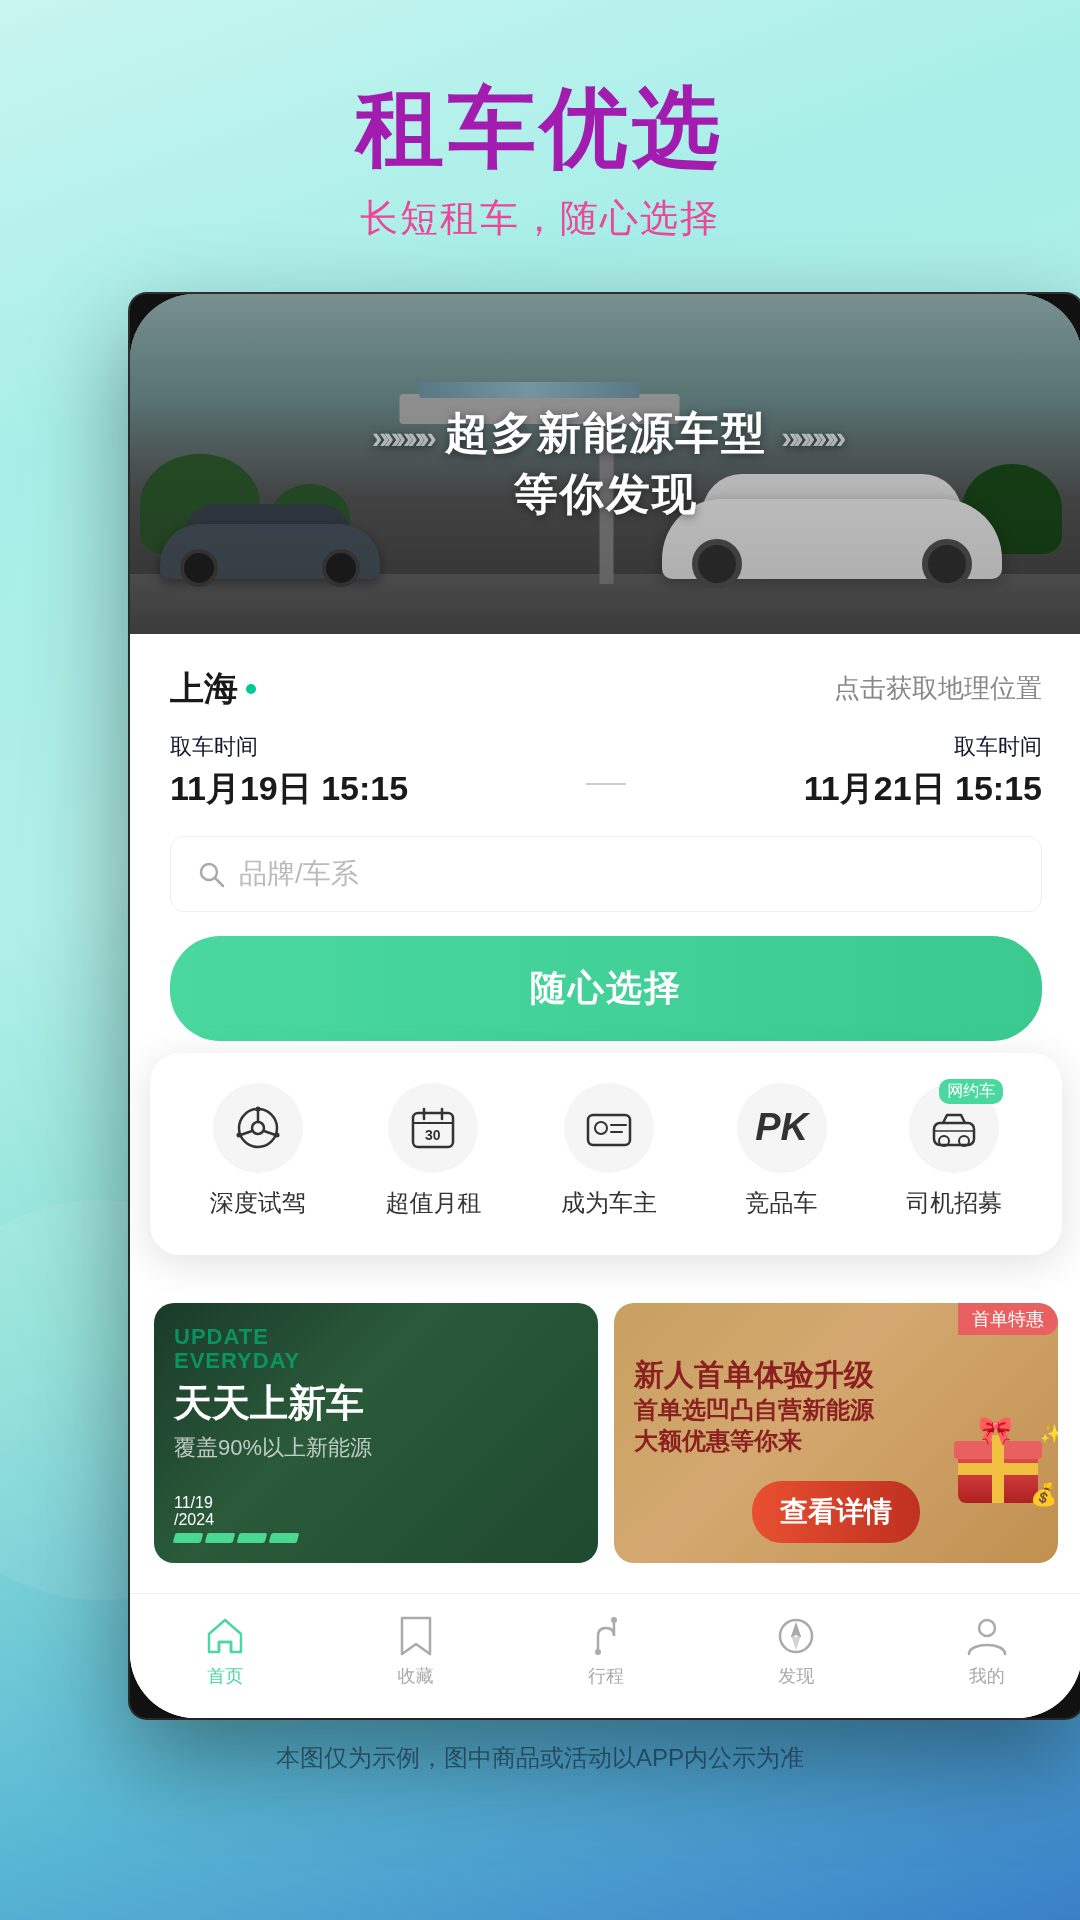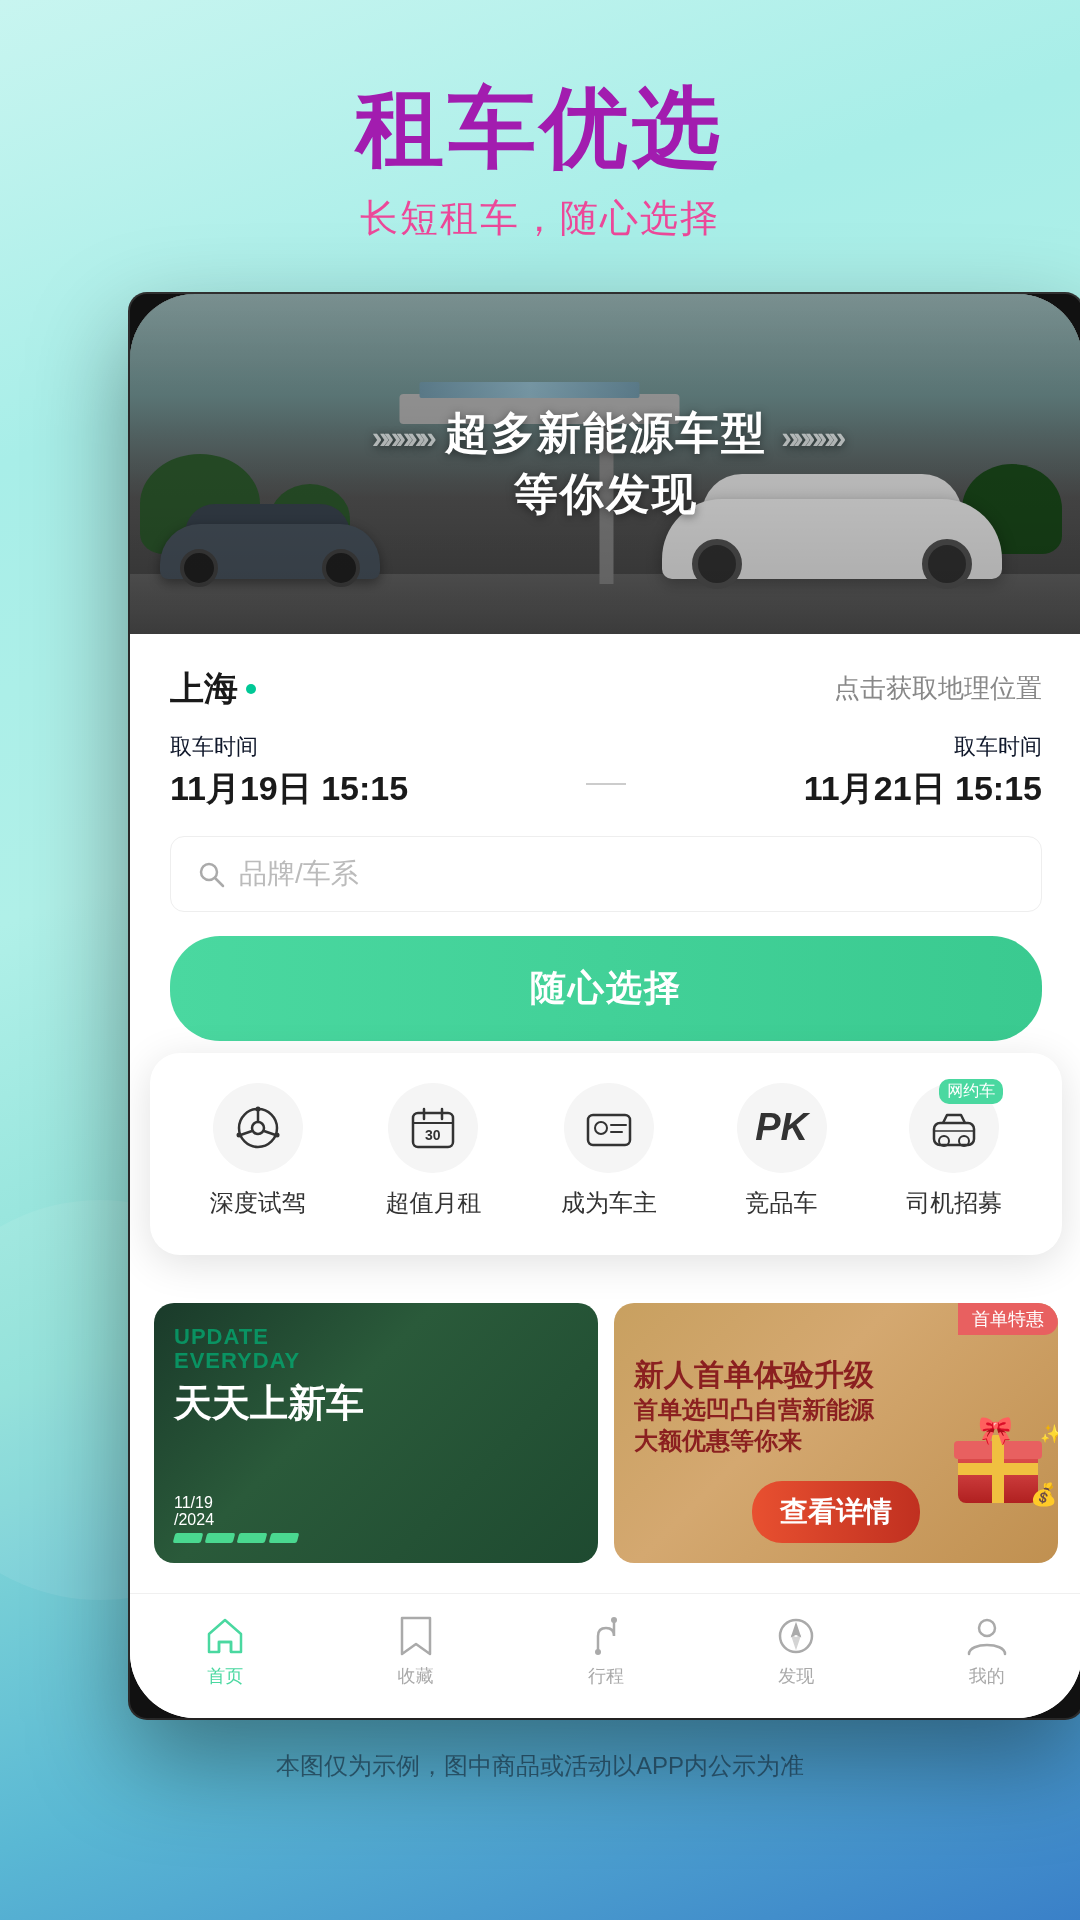--- a/index.html
+++ b/index.html
@@ -548,21 +548,21 @@
     }
 
     .nav-label.active {
       color: #4ad8a0;
     }
 
     
     .footer-disclaimer {
       width: 100%;
       text-align: center;
-      padding: 32px 40px;
+      padding: 24px 40px;
       font-size: 24px;
       color: rgba(30,60,80,0.7);
       position: relative;
       z-index: 2;
     }
 
     
     .bg-shape-1 {
       position: absolute;
       width: 600px;
@@ -765,20 +765,21 @@
         </div>
 
       </div>
 
       <div class="banner-cards">
 
         <div class="banner-card banner-card-green">
           <div class="banner-card-content">
             <div class="update-text">UPDATE<br>EVERYDAY</div>
             <div class="card-main-title">天天上新车</div>
+            <div class="card-sub-text">覆盖90%以上新能源</div>
             <div class="card-date">
               <div class="card-date-text">11/19<br>/2024</div>
               <div class="card-date-stripe">
                 <div class="stripe"></div>
                 <div class="stripe"></div>
                 <div class="stripe"></div>
                 <div class="stripe"></div>
               </div>
             </div>
           </div>

